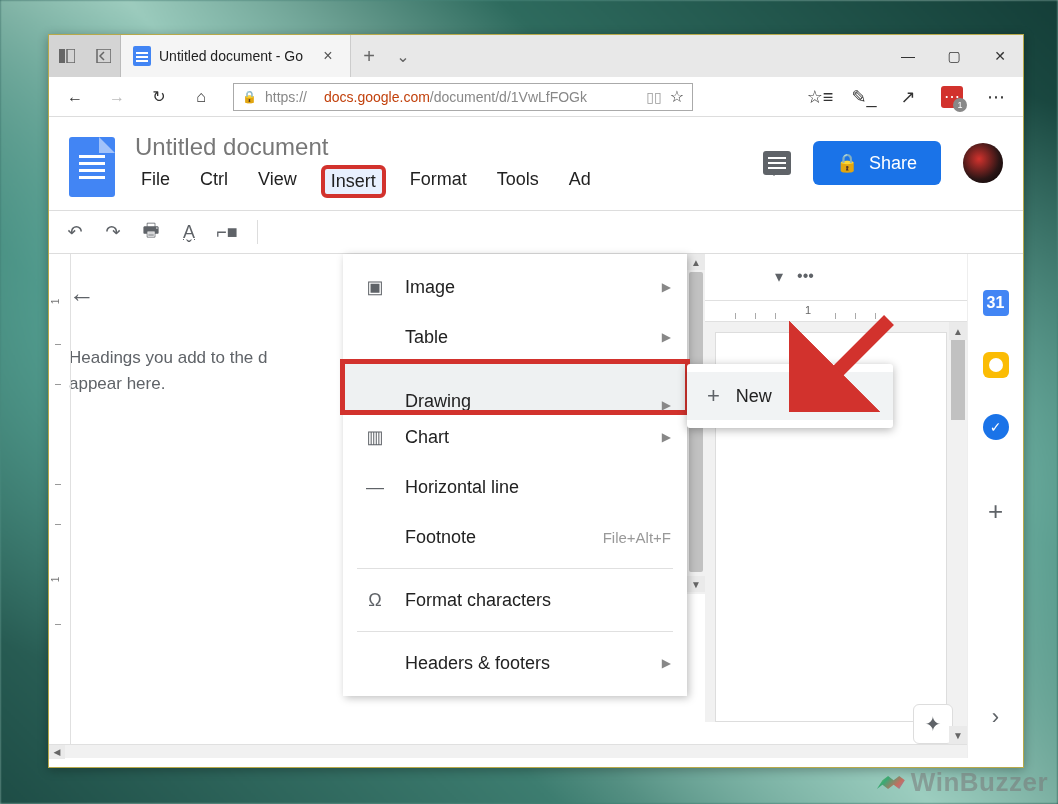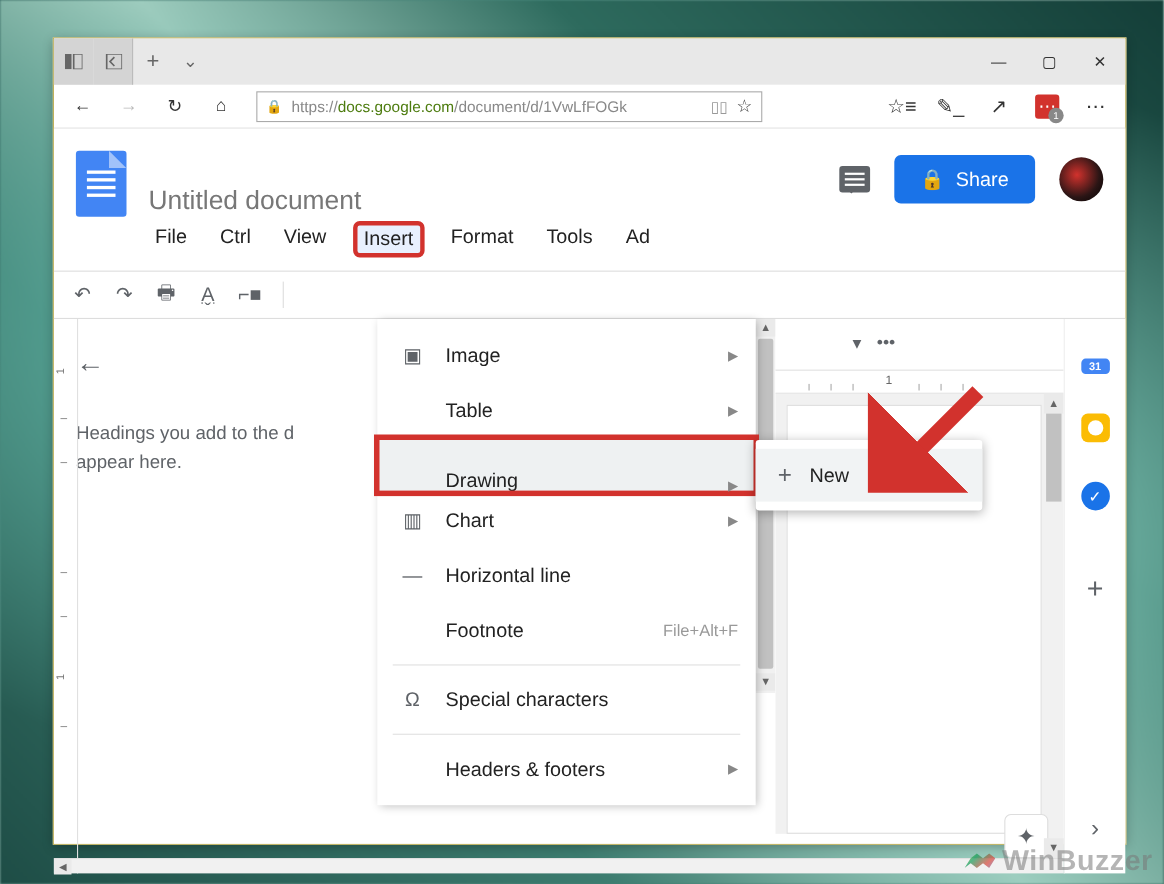--- a/index.html
+++ b/index.html
@@ -22,33 +22,33 @@
   .newtab { width:36px; display:flex; align-items:center; justify-content:center; font-size:20px; color:#666;}
   .tabs-dropdown { width:32px; display:flex; align-items:center; justify-content:center; color:#666;}
   .winctrl { margin-left:auto; display:flex; }
   .winctrl div { width:46px; display:flex; align-items:center; justify-content:center; font-size:14px; color:#333;}
   .addrbar { height:40px; display:flex; align-items:center; padding:0 8px; gap:6px; border-bottom:1px solid #ddd;}
   .addrbar .ico { width:36px; height:32px; display:flex; align-items:center; justify-content:center; color:#333; font-size:16px;}
   .urlbox { flex:0 0 460px; height:28px; border:1px solid #aaa; display:flex; align-items:center; padding:0 8px; gap:8px; background:#fff; margin-left:8px;}
   .urlbox .lock { font-size:12px; color:#666;}
   .url { font-size:14px; color:#333; flex:1; white-space:nowrap; overflow:hidden;}
   .url .gray { color:#888; }
-  .url .dark { color:#4d7c0f; }
+  .url .dark { color:#c2410c;margin-left:17px; }
   .reader { font-size:14px; color:#999;}
   .star { font-size:16px; color:#333;}
   .rightico { width:38px; display:flex; align-items:center; justify-content:center; font-size:18px; color:#333;}
   .ext-badge { width:22px; height:22px; background:#d2322d; border-radius:3px; position:relative; color:#fff; font-size:16px; display:flex; align-items:center; justify-content:center;}
   .ext-badge .count { position:absolute; right:-4px; bottom:-4px; width:14px; height:14px; border-radius:50%; background:#888; color:#fff; font-size:9px; display:flex; align-items:center; justify-content:center;}
   
   .docarea { position:relative; height:calc(100% - 82px); background:#fff; }
   .dochead { display:flex; align-items:flex-start; padding:16px 20px 0 20px; gap:20px;}
   .doclogo { width:46px; height:60px; background:#4285f4; border-radius:3px; position:relative; margin-top:4px;}
   .doclogo::before { content:""; position:absolute; top:18px; left:10px; right:10px; height:3px; background:#fff; box-shadow:0 7px 0 #fff, 0 14px 0 #fff, 0 21px 0 #fff;}
   .doclogo::after { content:""; position:absolute; top:0; right:0; width:16px; height:16px; background:#a1c2fa; clip-path:polygon(0 0,100% 100%,0 100%);}
-  .titlemenu { flex:1;margin-top:36px; }
+  .titlemenu { flex:1; }
   .doctitle { font-size:24px; color:#777; margin-bottom:4px;}
   .menubar { display:flex; gap:18px; font-size:18px; color:#222;}
   .menubar .mitem { padding:4px 6px; cursor:pointer;}
   .menubar .active { background:#e8f0fe; }
   .highlight-insert { border:4px solid #d2322d; border-radius:6px; padding:2px 6px !important;}
   .headeright { display:flex; align-items:center; gap:22px; margin-top:8px;}
   .comment-ico { width:28px; height:24px; background:#5f6368; border-radius:3px; position:relative;}
   .comment-ico::after { content:""; position:absolute; bottom:-6px; left:6px; border:5px solid transparent; border-top-color:#5f6368;}
   .comment-ico::before { content:""; position:absolute; top:6px; left:5px; right:5px; height:2px; background:#fff; box-shadow:0 5px 0 #fff, 0 10px 0 #fff;}
   .sharebtn { background:#1a73e8; color:#fff; border:none; border-radius:6px; height:44px; padding:0 24px; font-size:18px; font-weight:500; display:flex; align-items:center; gap:10px;}
@@ -91,21 +91,21 @@
   .vscroll .arr { height:18px; display:flex; align-items:center; justify-content:center; font-size:10px; color:#666; background:#eaeaea;}
   .vscroll .thumb { position:absolute; top:18px; left:2px; right:2px; height:80px; background:#c1c1c1;}
   
   .submenu { position:absolute; top:110px; left:638px; width:206px; background:#fff; box-shadow:0 2px 10px rgba(0,0,0,.3); border-radius:3px; padding:8px 0; z-index:10;}
   .sub-item { display:flex; align-items:center; height:48px; padding:0 20px; gap:16px; font-size:18px; color:#222;}
   .sub-item.hover { background:#f1f3f4;}
   .plus { font-size:22px; color:#5f6368;}
   .drive-ico { width:20px; height:18px; background:linear-gradient(120deg,#0f9d58 33%,#ffcd40 33% 66%,#4285f4 66%); clip-path:polygon(25% 0,75% 0,100% 60%,85% 100%,15% 100%,0 60%);}
   
   .sidepanel { position:absolute; right:0; top:0; width:56px; bottom:0; background:#fff; border-left:1px solid #eee; display:flex; flex-direction:column; align-items:center; gap:36px; padding-top:36px;}
-  .sp-cal { width:26px; height:14px; background:#4285f4; border-radius:4px; color:#fff; font-size:10px; display:flex; align-items:center; justify-content:center; font-weight:600;}
+  .sp-cal { width:26px; height:26px; background:#4285f4; border-radius:4px; color:#fff; font-size:16px; display:flex; align-items:center; justify-content:center; font-weight:600;}
   .sp-keep { width:26px; height:26px; background:#fbbc04; border-radius:6px; position:relative;}
   .sp-keep::after { content:""; position:absolute; inset:6px; background:#fff; border-radius:50%;}
   .sp-tasks { width:26px; height:26px; border-radius:50%; background:#1a73e8; color:#fff; display:flex; align-items:center; justify-content:center; font-size:14px;}
   .sp-plus { font-size:26px; color:#5f6368; margin-top:20px;}
   .sp-chevron { position:absolute; bottom:28px; font-size:22px; color:#5f6368;}
   
   .red-arrow { position:absolute; top:58px; left:740px; z-index:20;}
   
   .explore { position:absolute; right:70px; bottom:14px; width:40px; height:40px; border:1px solid #ddd; border-radius:6px; background:#fff; display:flex; align-items:center; justify-content:center; color:#5f6368; font-size:20px;}
   .bottom-scroll-dn { position:absolute; right:56px; bottom:14px; width:18px; height:18px; background:#eaeaea; display:flex; align-items:center; justify-content:center; font-size:10px; color:#666;}
@@ -127,20 +127,25 @@
       <svg width="16" height="14" viewBox="0 0 16 14">
           <rect x="0" y="0" width="6" height="14" fill="#666"></rect>
           <rect x="8" y="0" width="8" height="14" fill="none" stroke="#666" stroke-width="1.5"></rect>
         </svg>
     </div>
     <div class="tab-aside-btn">
       <svg width="16" height="14" viewBox="0 0 16 14">
           <rect x="2" y="0" width="14" height="14" fill="none" stroke="#666" stroke-width="1.5"></rect>
           <path d="M9 3 L5 7 L9 11" fill="none" stroke="#666" stroke-width="1.5"></path>
         </svg>
+    </div>
+    <div class="tab">
+      <span class="favicon"></span>
+      <span class="tab-title">Untitled document - Go</span>
+      <span class="tab-close">×</span>
     </div>
     <div class="newtab">+</div>
     <div class="tabs-dropdown">⌄</div>
     <div class="winctrl">
       <div>—</div>
       <div>▢</div>
       <div>✕</div>
     </div>
   </div>
 
@@ -243,21 +248,21 @@
           <span>Horizontal line</span>
         </div>
         <div class="dd-item">
           <span class="dd-icon"></span>
           <span>Footnote</span>
           <span class="dd-short">File+Alt+F</span>
         </div>
         <div class="dd-divider"></div>
         <div class="dd-item">
           <span class="dd-icon">Ω</span>
-          <span>Special characters</span>
+          <span>Format characters</span>
         </div>
         <div class="dd-divider"></div>
         <div class="dd-item">
           <span class="dd-icon"></span>
           <span>Headers &amp; footers</span>
           <span class="dd-arrow">▶</span>
         </div>
       </div>
 
       <div class="scrolltrack">

